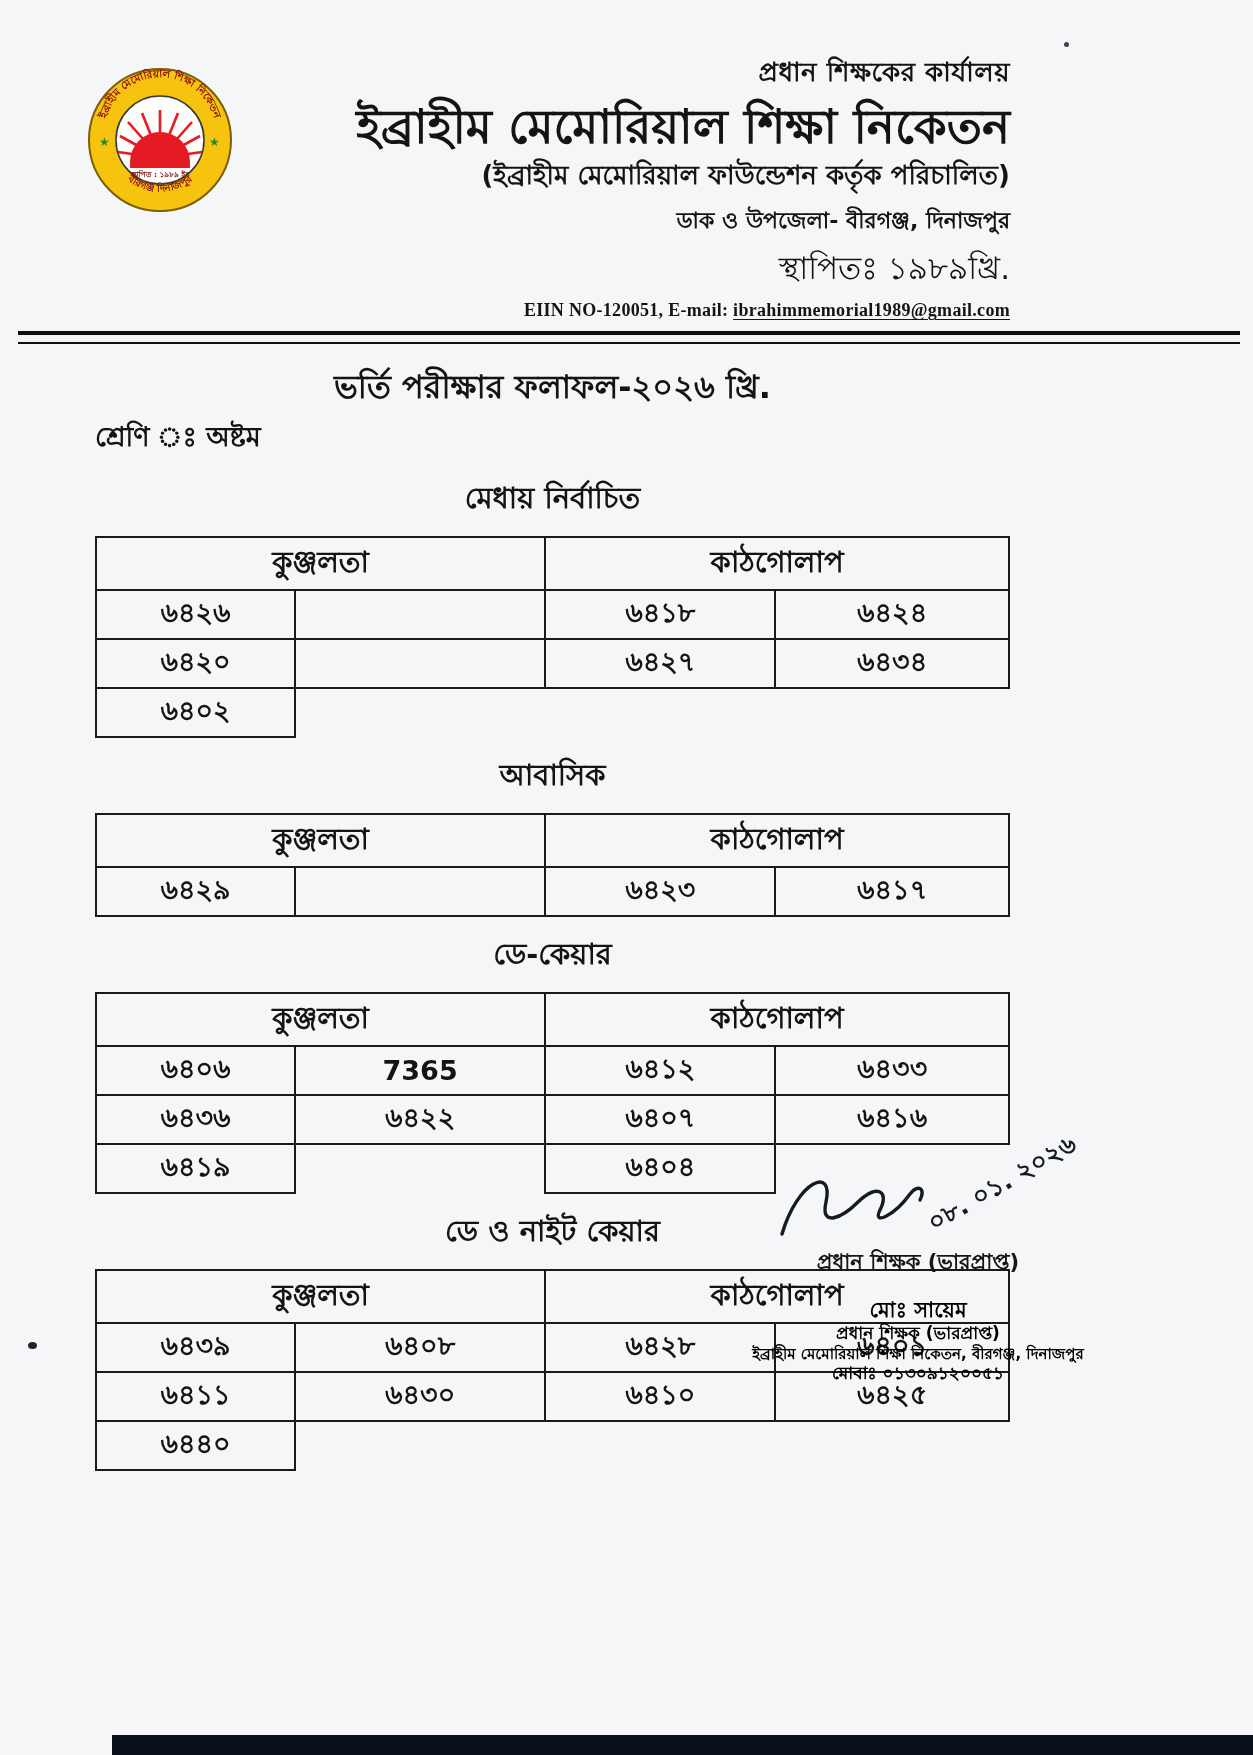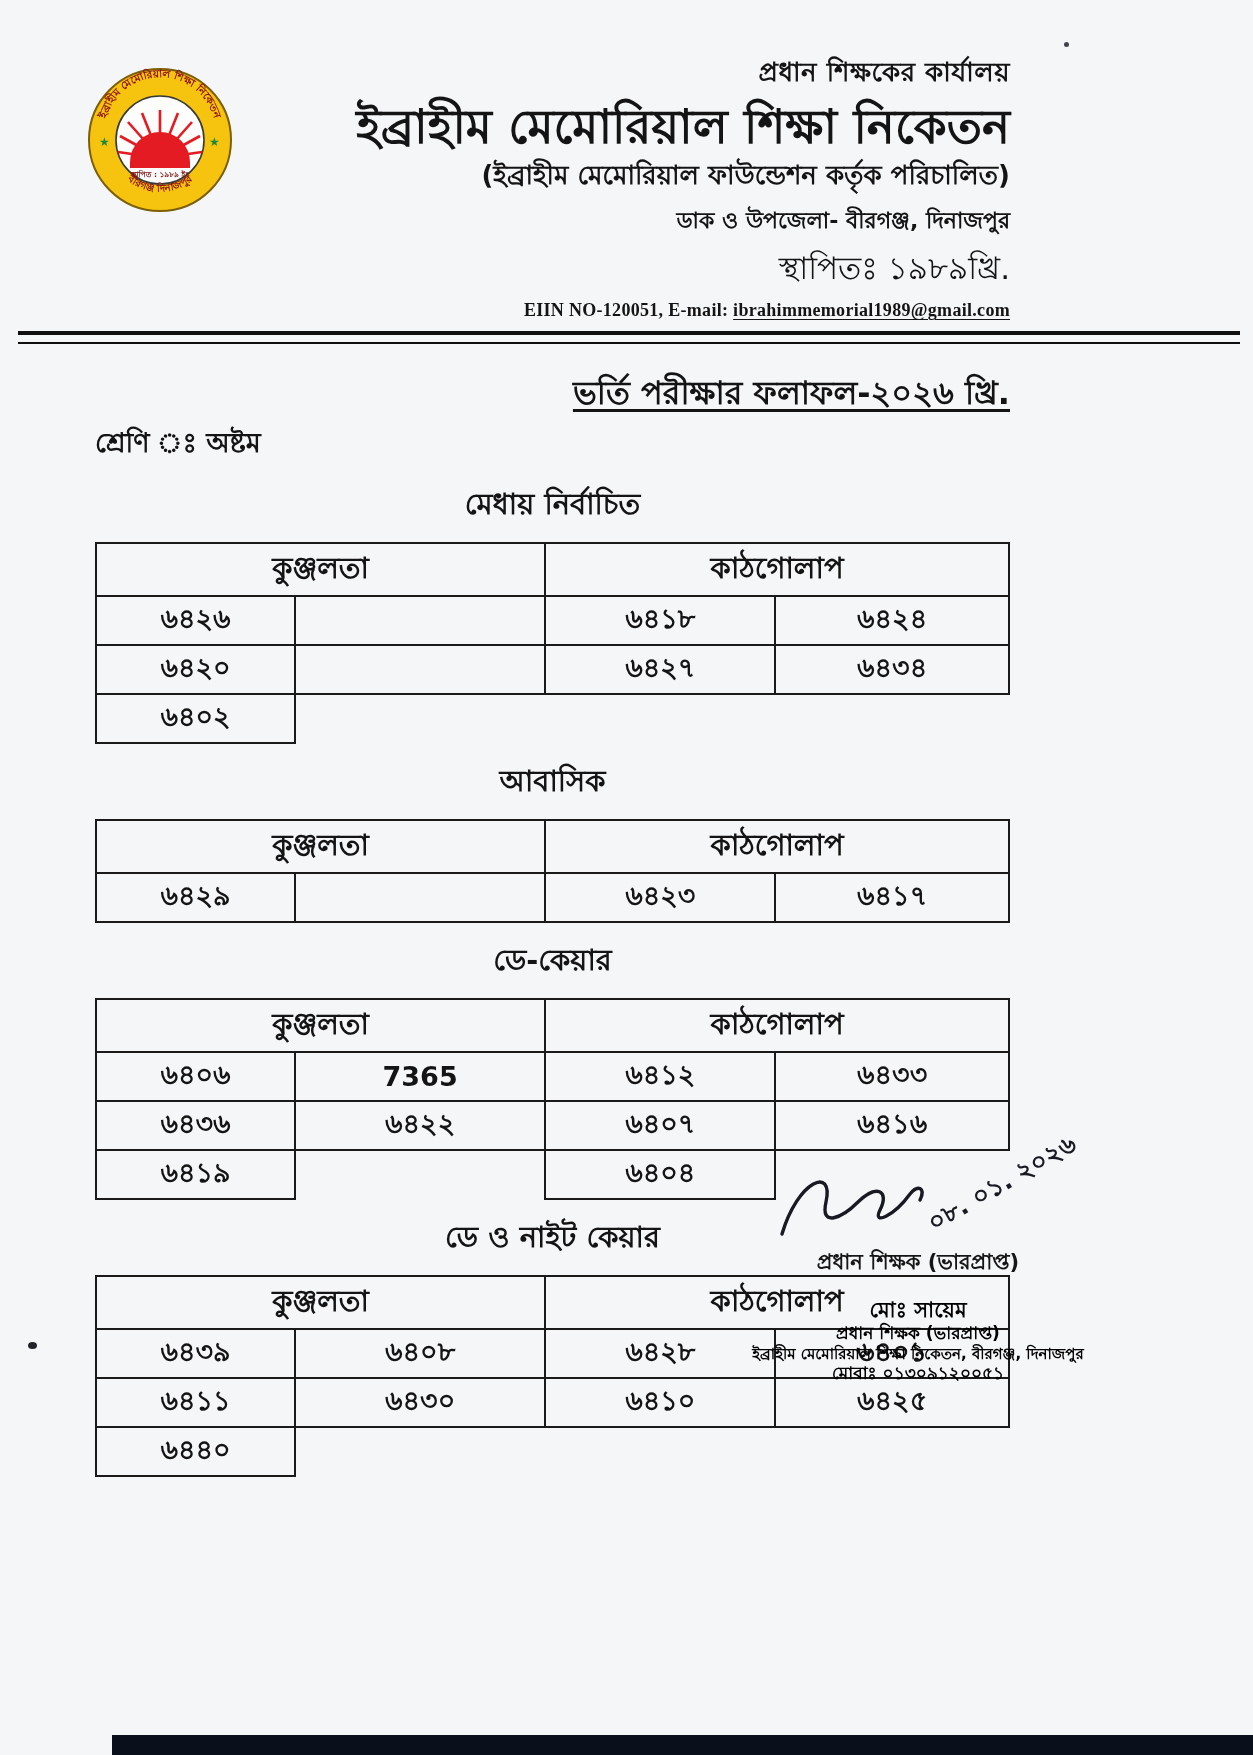--- a/index.html
+++ b/index.html
@@ -29,22 +29,22 @@
     font-size:18px;font-weight:700;margin-top:4px;letter-spacing:.3px;
   }
   .h-eiin .email{text-decoration:underline;text-underline-offset:3px;}
   
   .rule{
     margin:10px 0 0 18px;width:1222px;height:7px;
     border-top:4px solid #101010;border-bottom:2px solid #101010;
   }
   
   .doc-title{
-    text-align:right;font-size:32px;font-weight:800;margin:24px 0 0 0;
-    text-decoration:underline;text-underline-offset:5px;
+    text-align:center;font-size:32px;font-weight:800;margin:18px 0 0 0;
+    text-underline-offset:5px;
   }
   .class-line{font-size:27px;font-weight:800;text-align:left;}
   
   .section{margin-top:8px;}
   .sec-title{text-align:center;font-size:29px;font-weight:800;margin:14px 0 12px 0;}
   table.res-table{border-collapse:collapse;width:100%;table-layout:fixed;}
   .res-table th{
     border:2.5px solid #1a1a1a;height:48px;
     font-size:29px;font-weight:800;text-align:center;vertical-align:middle;
   }

